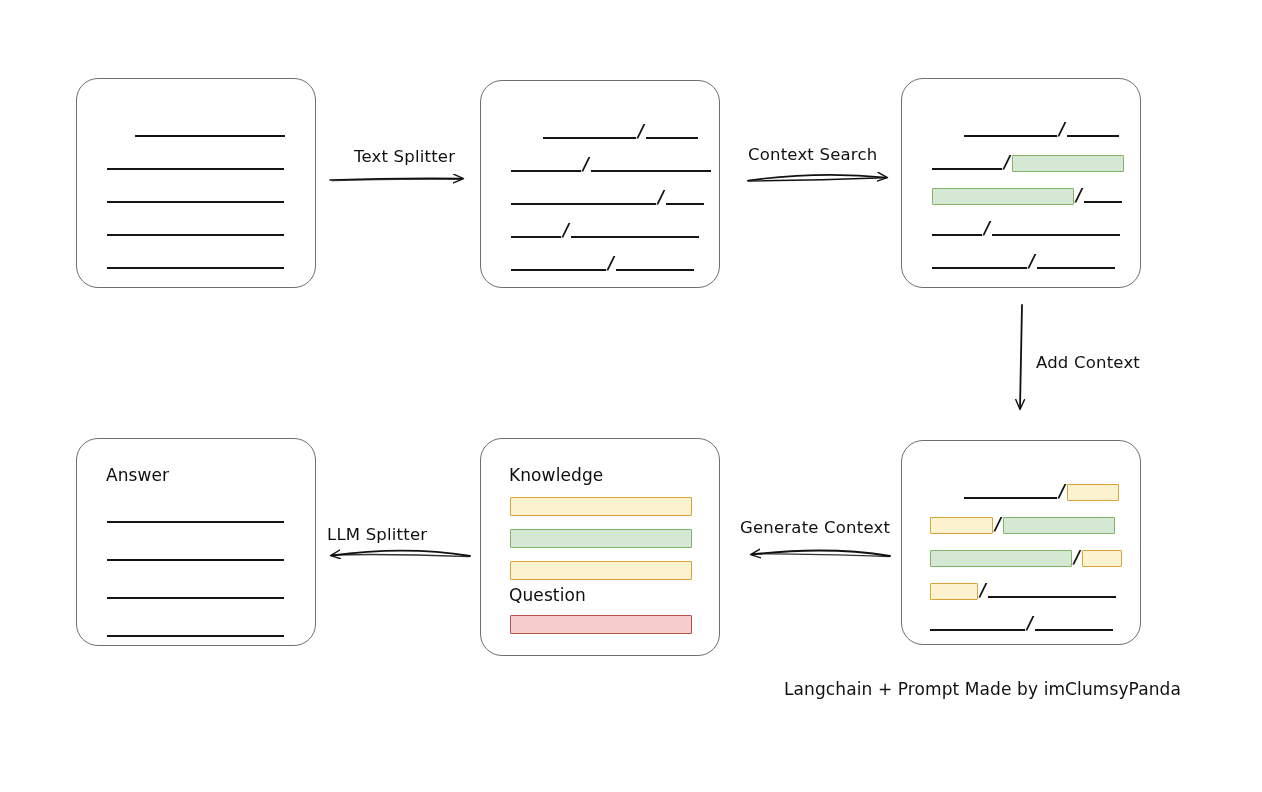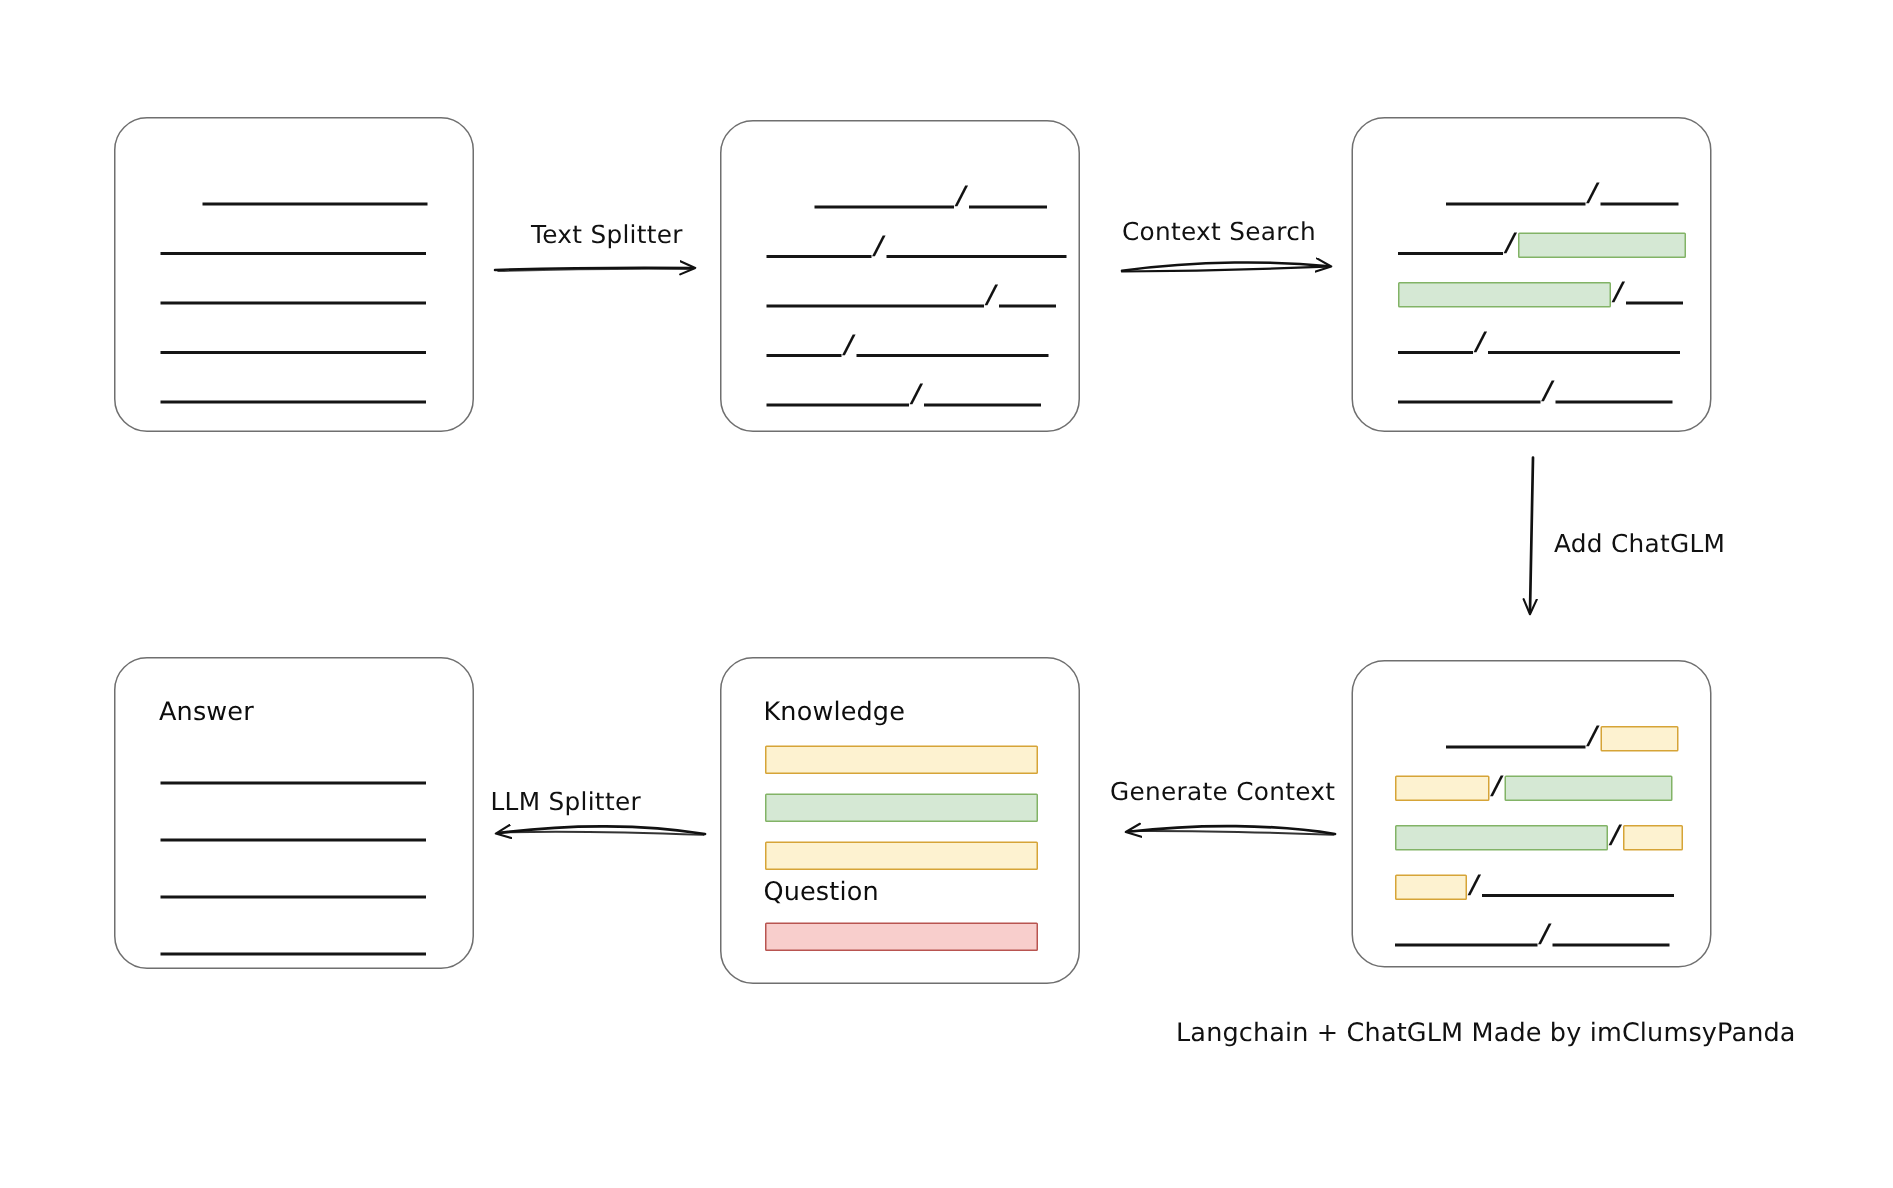--- a/index.html
+++ b/index.html
@@ -166,21 +166,21 @@
     <g>
       <path d="M470,556 C430,549.5 380,549.0 332,555.5" fill="none" stroke="#111" stroke-width="1.8" stroke-linecap="round" marker-end="url(#ah-l)"></path>
       <path d="M469,556.6 C426,555.0 376,553.8 333,555.0" fill="none" stroke="#111" stroke-width="1.3" stroke-linecap="round" opacity="0.85"></path>
     </g>
   </svg>
 
   <div class="arrow-label" style="left:342px; top:147px;margin-left:12px;">Text Splitter</div>
 
   <div class="arrow-label" style="left:748px; top:145px;">Context Search</div>
 
-  <div class="arrow-label" style="left:1036px; top:353px;">Add ChatGLM</div>
+  <div class="arrow-label" style="left:1036px; top:353px;">Add Context</div>
 
   <div class="arrow-label" style="left:740px; top:518px;">Generate Context</div>
 
   <div class="arrow-label" style="left:327px; top:525px;">LLM Splitter</div>
 
   <div class="doc-box" style="left:76px; top:78px; width:240px; height:210px;">
       <div class="row" style="left: 58px; top: 42px;">
         <span class="seg-line" style="width: 150px;"></span>
       </div>
       <div class="row" style="left: 30px; top: 75px;">
@@ -302,15 +302,15 @@
 
     <div class="kq-bar chip-yellow" style="left:29px; top:58px; width:182px;"></div>
     <div class="kq-bar chip-green" style="left:29px; top:90px; width:182px;"></div>
     <div class="kq-bar chip-yellow" style="left:29px; top:122px; width:182px;"></div>
 
     <div class="box-label" style="left:28px; top:146px;">Question</div>
 
     <div class="kq-bar chip-red" style="left:29px; top:176px; width:182px;"></div>
   </div>
 
-  <div class="footer-note" style="left:784px; top:679px;">Langchain + ChatGLM Made by imClumsyPanda</div>
+  <div class="footer-note" style="left:784px; top:679px;">Langchain + Prompt Made by imClumsyPanda</div>
 
 </div>
 
 </body></html>

